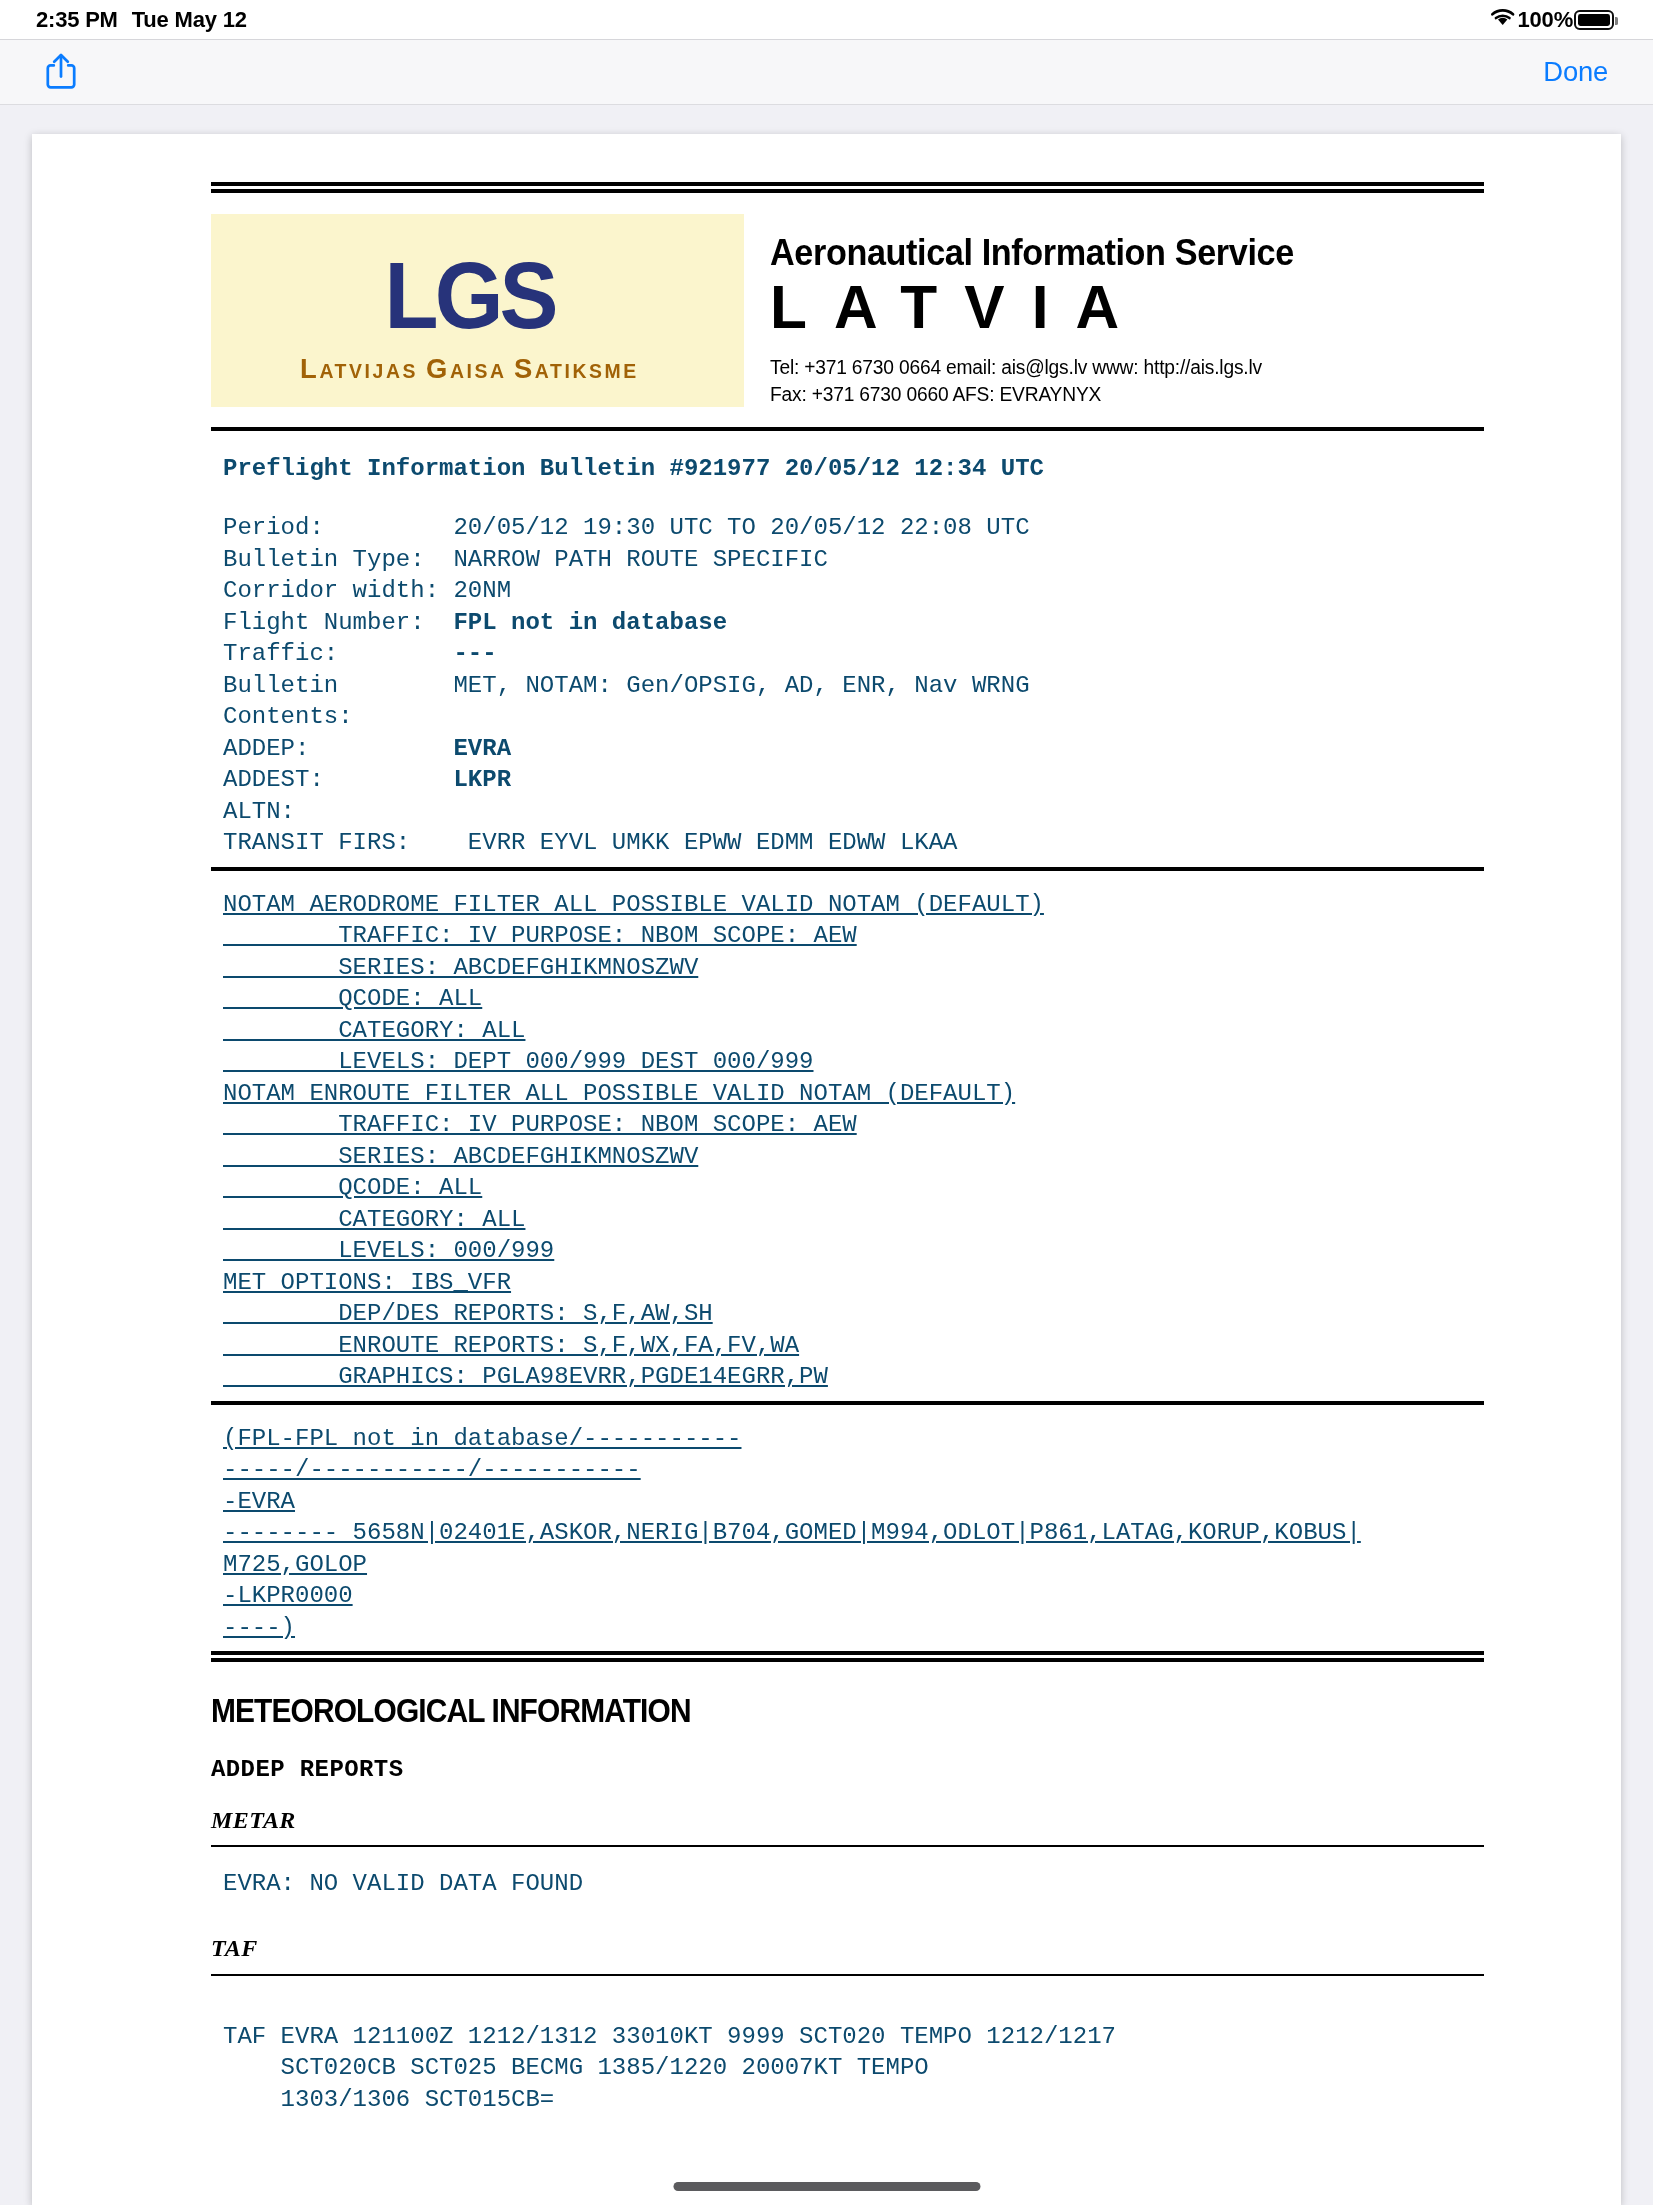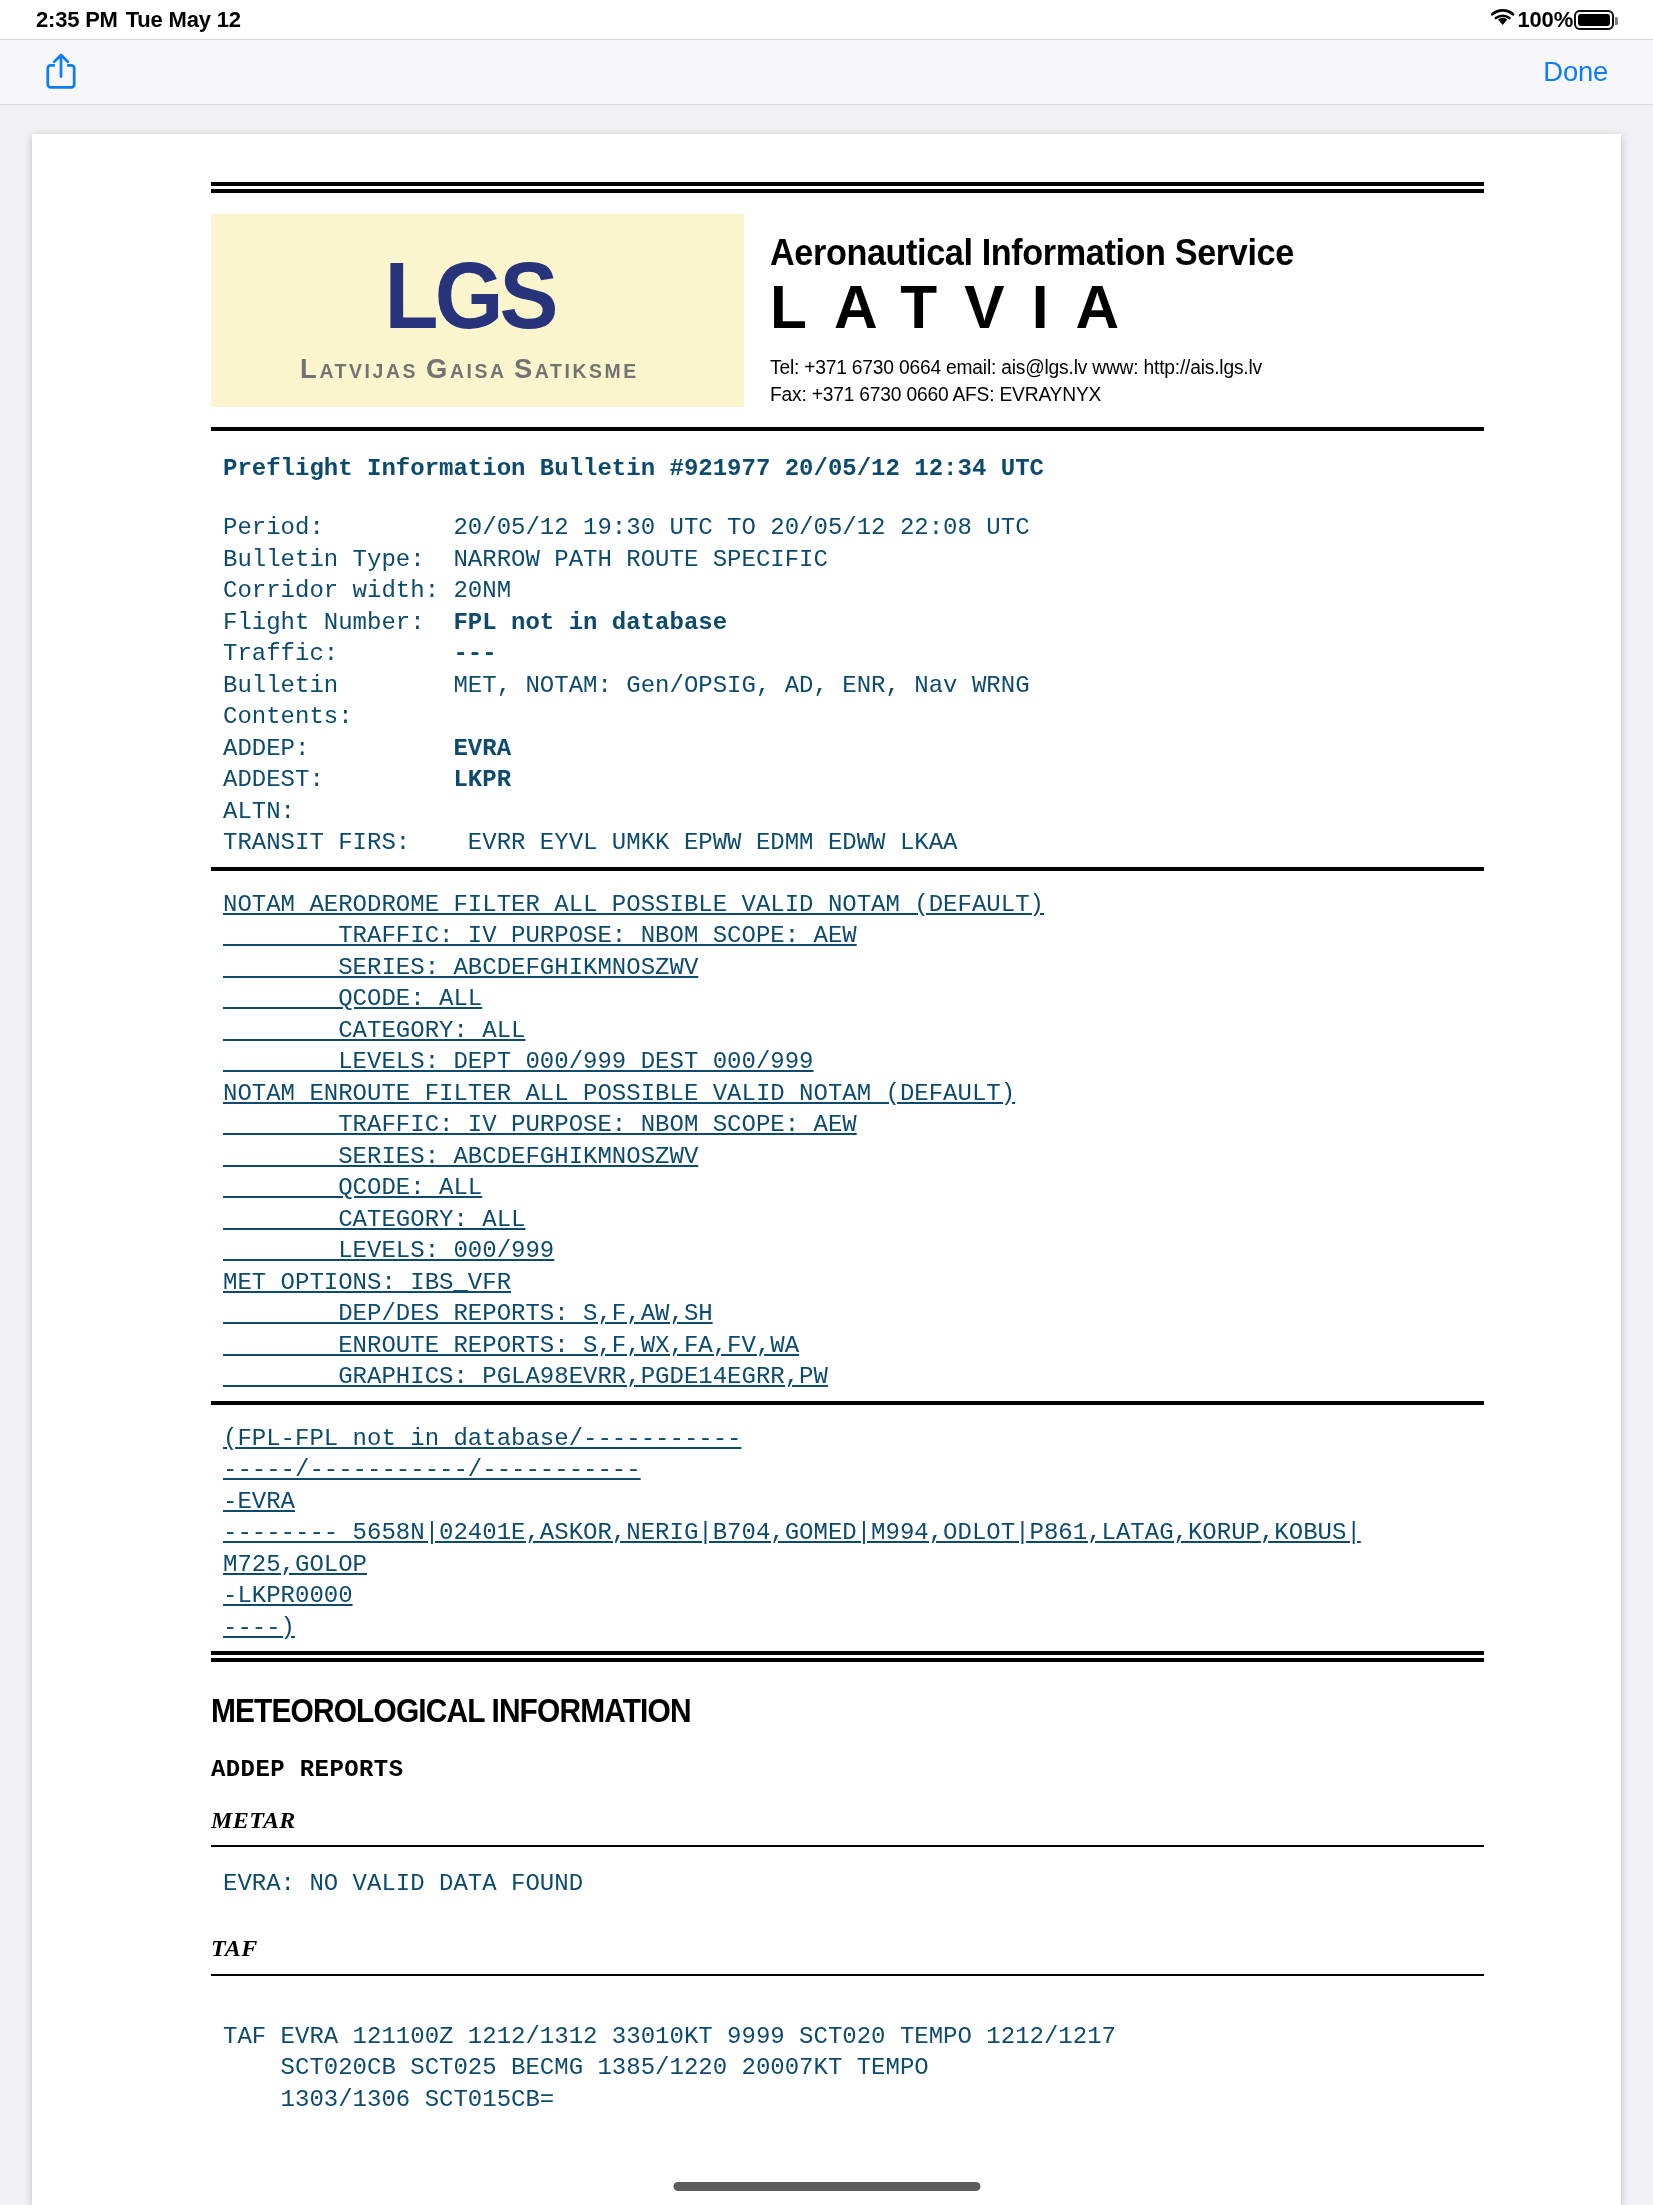--- a/index.html
+++ b/index.html
@@ -14,21 +14,21 @@
   .statusbar {
     height: 39px;
     background: #ffffff;
     display: flex;
     align-items: center;
     padding: 0 39px 0 36px;
     font-size: 22px;
     color: #000;
     position: relative;
   }
-  .sb-left { display: flex; align-items: flex-end; gap: 8px; }
+  .sb-left { display: flex; align-items: flex-end; gap: 14px; }
   .sb-time { font-weight: 600; letter-spacing: -0.2px; }
   .sb-date { font-weight: 600; letter-spacing: -0.2px; }
   .sb-right {
     margin-left: auto;
     display: flex;
     align-items: center;
     gap: 1px;
   }
   .sb-battpct { font-weight: 600; font-size: 22px; letter-spacing: -0.2px; }
   .batt {
@@ -127,21 +127,21 @@
     font-family: "Liberation Sans", sans-serif;
     font-weight: bold;
     font-size: 94px;
     color: #27337a;
     letter-spacing: -4px;
     line-height: 0.95;
     transform: scaleX(0.94);
   }
   .logo-sub {
     margin-top: 13px;
-    color: #737373;
+    color: #a16207;
     font-family: "Liberation Sans", sans-serif;
     font-weight: bold;
     font-size: 19.4px;
     letter-spacing: 2.6px;
     white-space: nowrap;
   }
   .logo-sub .cap { font-size: 27.4px; }
   .ais-box {
     flex: 1;
     padding-left: 26px;

